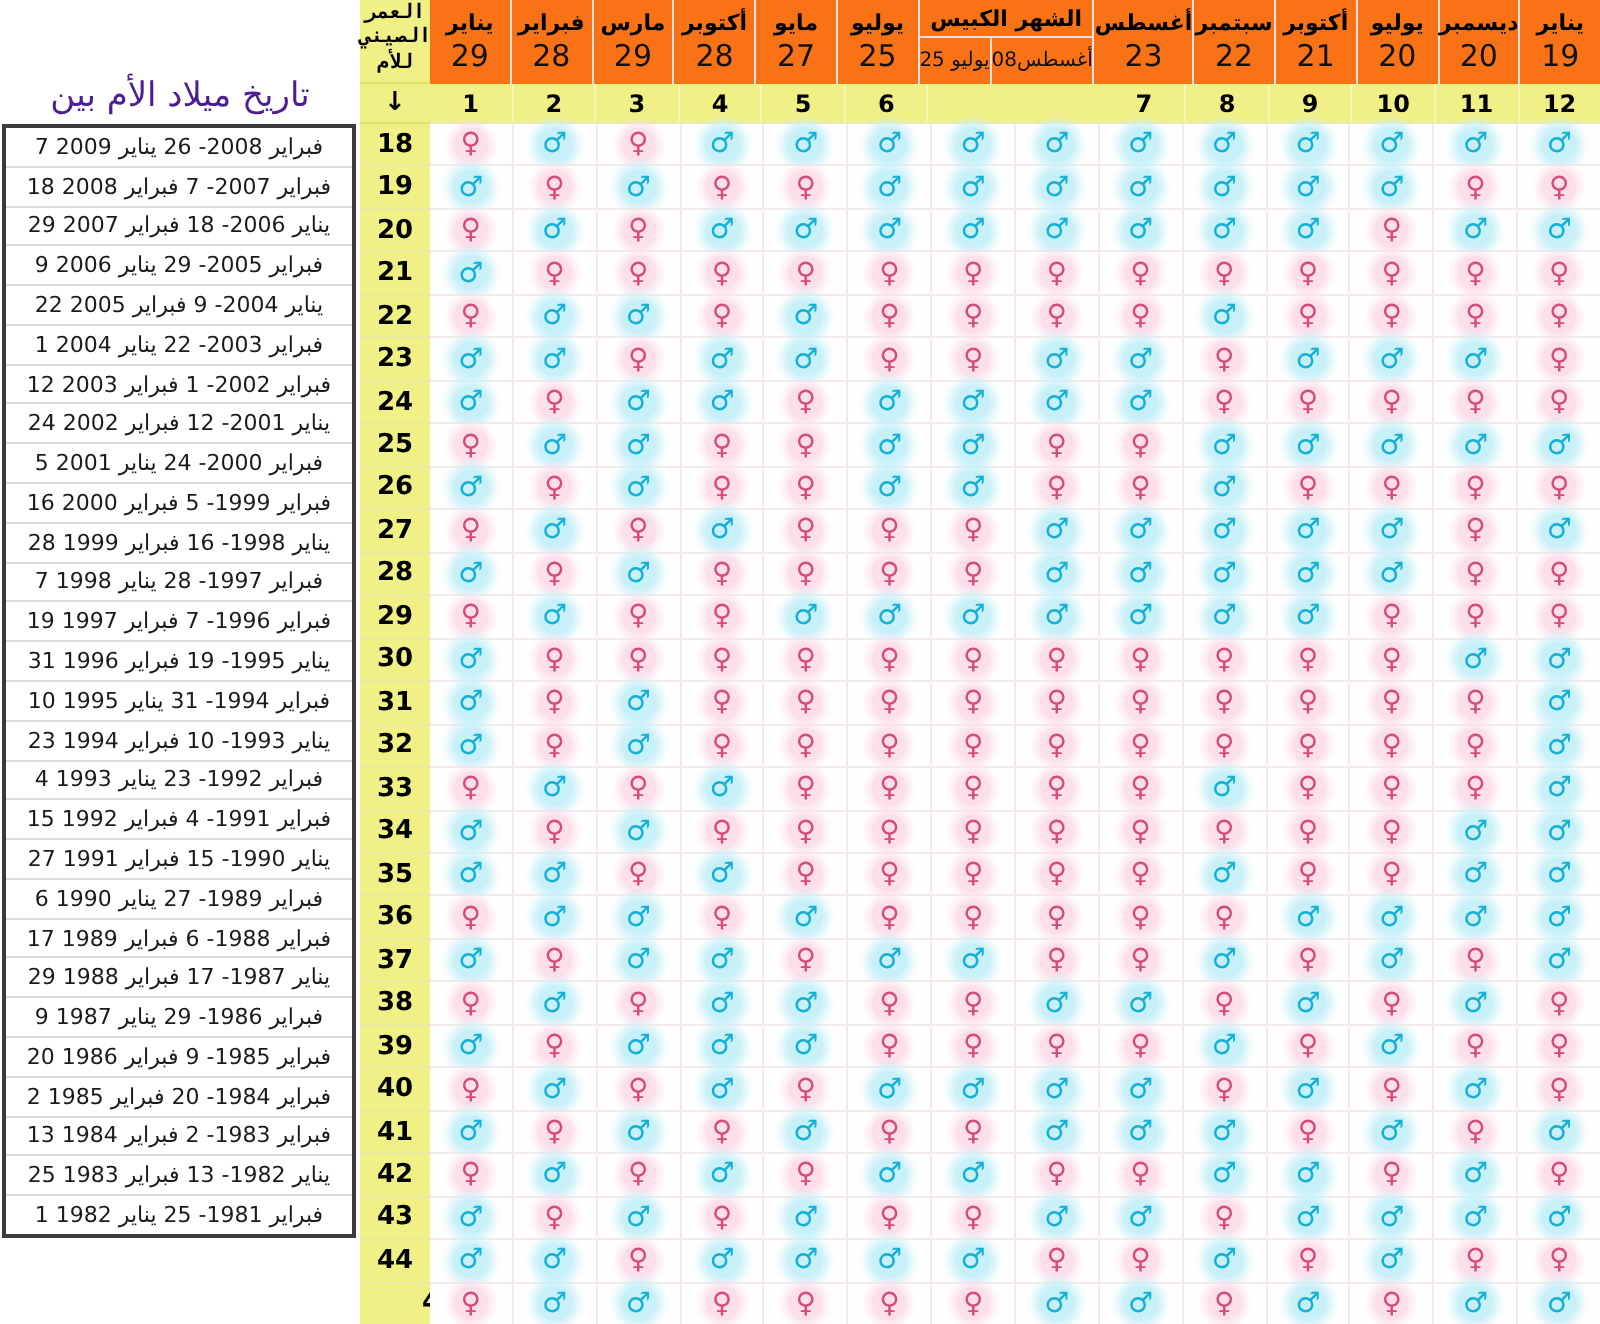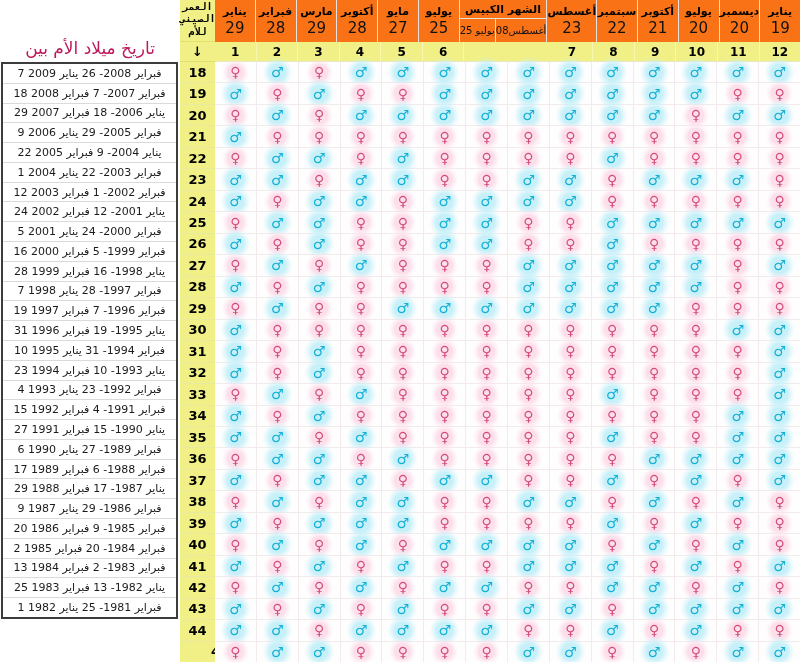--- a/index.html
+++ b/index.html
@@ -2,21 +2,21 @@
 <html><head>
 <meta charset="utf-8">
 <style>
   * { box-sizing: border-box; margin: 0; padding: 0; }
   html,body { width: 800px; height: 662px; }
   body { font-family: "DejaVu Sans", "Liberation Sans", sans-serif; background: #fff; }
   #app { position: relative; width: 800px; height: 662px; overflow: hidden; background: #fff; }
 
   
   #title { position: absolute; left: 0; top: 35px; width: 180px; height: 26px;
-           font-size: 17px; color: #be185d; text-align: center; line-height: 26px; }
+           font-size: 17px; color: #4c1d95; text-align: center; line-height: 26px; }
   #date-box { position: absolute; left: 1px; top: 62px; width: 177px; height: 557px;
               border: 2px solid #3c3c3c; background: #fff; display: flex; flex-direction: column; }
   .date-row { flex: 1; display: flex; align-items: center; justify-content: center;
               font-size: 11px; color: #1b1b1b; border-bottom: 1px solid #dadada; white-space: nowrap; }
   .date-row:last-child { border-bottom: none; }
 
   
   #age-col { position: absolute; left: 180px; top: 0; width: 35px; height: 662px;
              background: #f0f087; display: flex; flex-direction: column; }
   #age-head { height: 42px; display: flex; align-items: center; justify-content: center;

